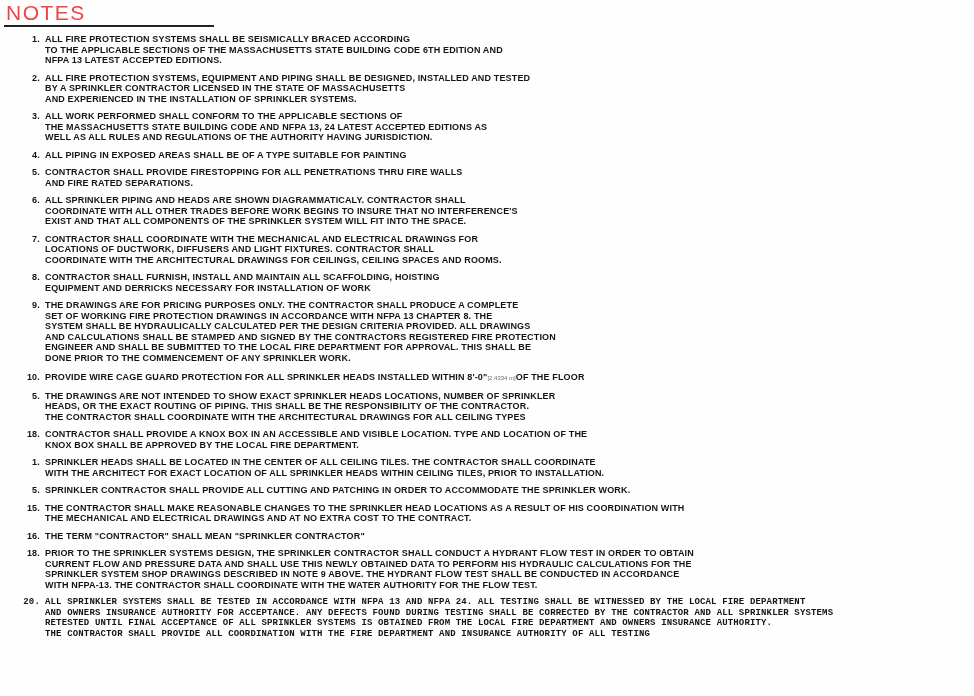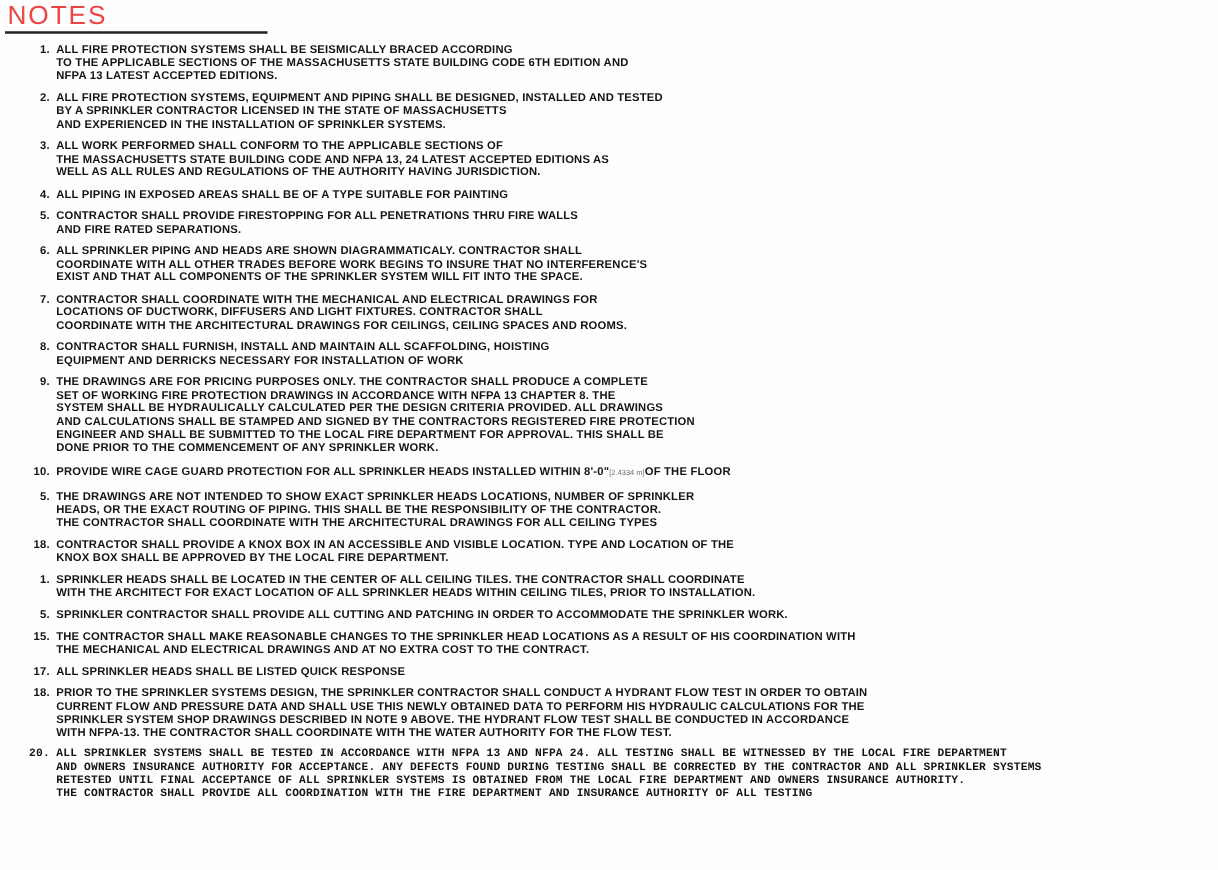--- a/index.html
+++ b/index.html
@@ -186,25 +186,25 @@
       <div class="note-num">5.</div>
       <div class="note-body">SPRINKLER CONTRACTOR SHALL PROVIDE ALL CUTTING AND PATCHING IN ORDER TO ACCOMMODATE THE SPRINKLER WORK.</div>
     </div>
 
     <div class="note">
       <div class="note-num">15.</div>
       <div class="note-body">THE CONTRACTOR SHALL MAKE REASONABLE CHANGES TO THE SPRINKLER HEAD LOCATIONS AS A RESULT OF HIS COORDINATION WITH
 THE MECHANICAL AND ELECTRICAL DRAWINGS AND AT NO EXTRA COST TO THE CONTRACT.</div>
     </div>
 
-
-    <div class="note">
-      <div class="note-num">17.</div>
-      <div class="note-body">ALL SPRINKLER HEADS SHALL BE LISTED QUICK RESPONSE</div>
-    </div>
+    <div class="note">
+      <div class="note-num">16.</div>
+      <div class="note-body">THE TERM "CONTRACTOR" SHALL MEAN "SPRINKLER CONTRACTOR"</div>
+    </div>
+
 
     <div class="note">
       <div class="note-num">18.</div>
       <div class="note-body">PRIOR TO THE SPRINKLER SYSTEMS DESIGN, THE SPRINKLER CONTRACTOR SHALL CONDUCT A HYDRANT FLOW TEST IN ORDER TO OBTAIN
 CURRENT FLOW AND PRESSURE DATA AND SHALL USE THIS NEWLY OBTAINED DATA TO PERFORM HIS HYDRAULIC CALCULATIONS FOR THE
 SPRINKLER SYSTEM SHOP DRAWINGS DESCRIBED IN NOTE 9 ABOVE. THE HYDRANT FLOW TEST SHALL BE CONDUCTED IN ACCORDANCE
 WITH NFPA-13.  THE CONTRACTOR SHALL COORDINATE WITH THE WATER AUTHORITY FOR THE FLOW TEST.</div>
     </div>
 
 

